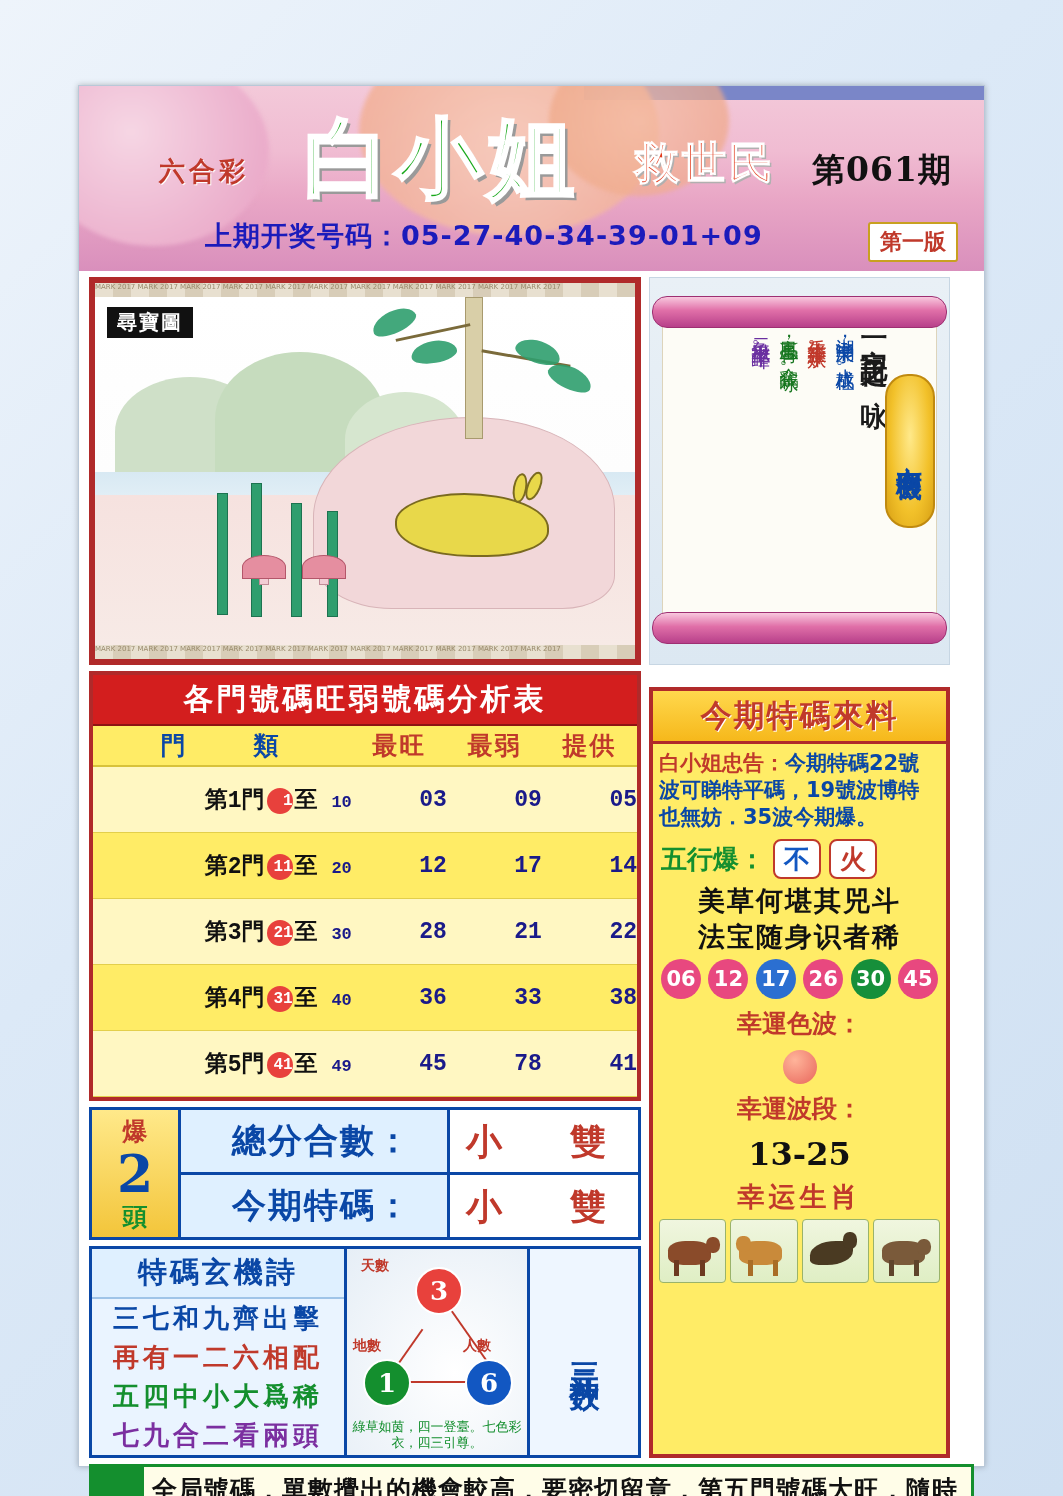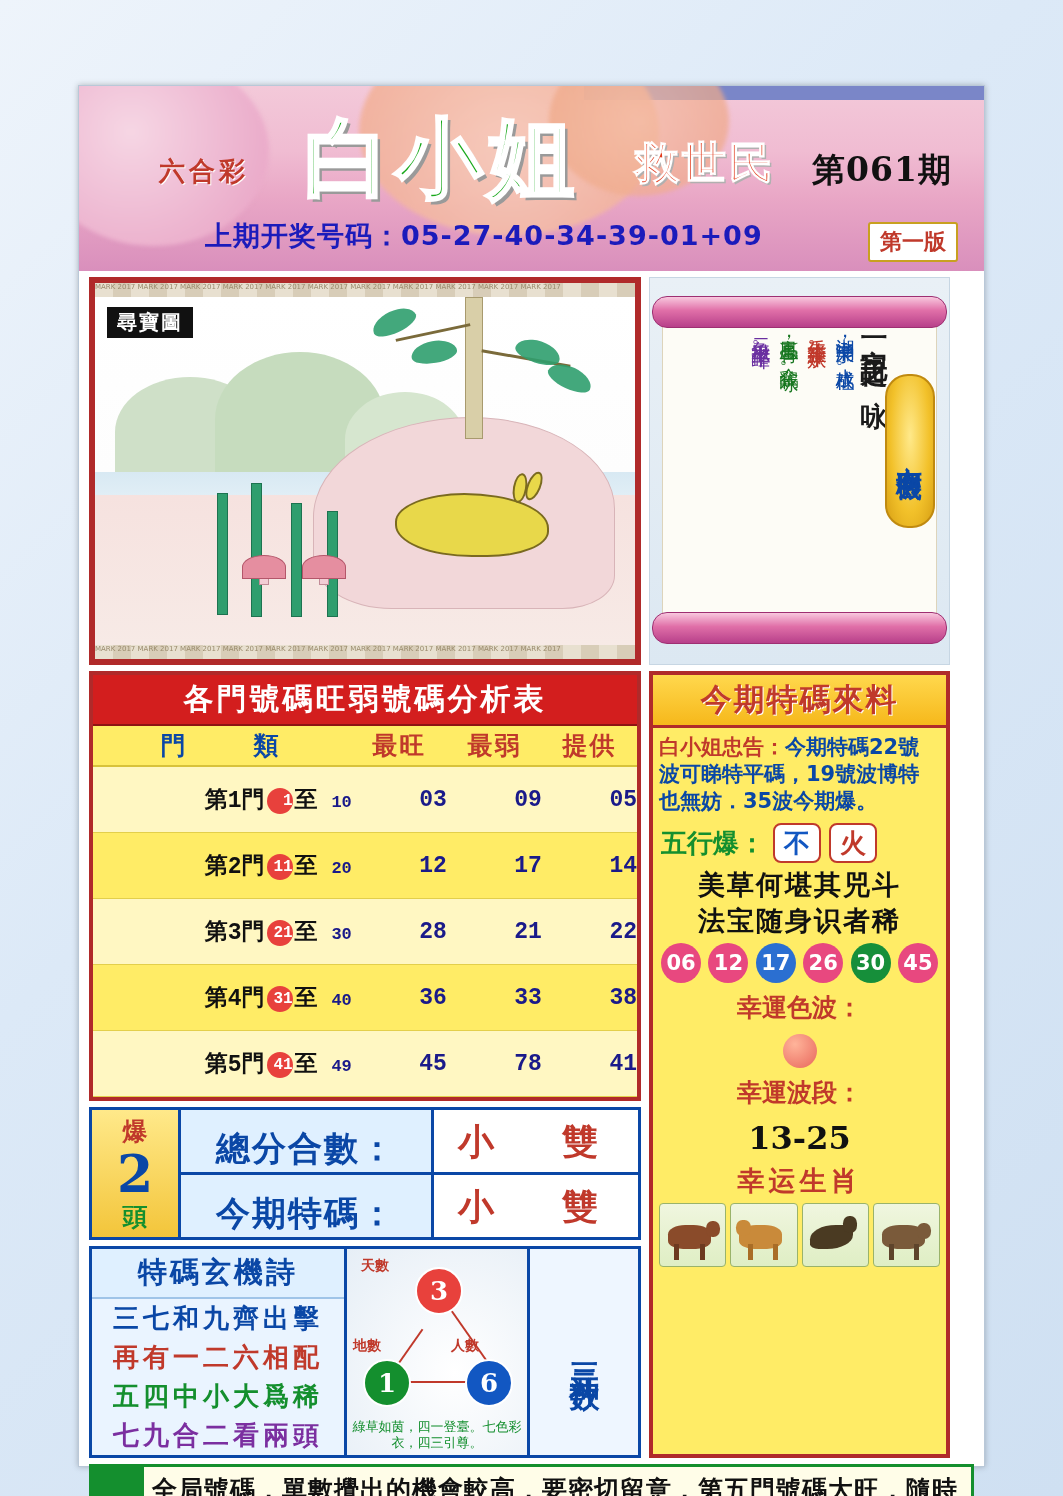--- a/index.html
+++ b/index.html
@@ -136,21 +136,21 @@
     border:2px solid #c08a10;border-radius:23px;
     display:flex;align-items:center;justify-content:center;
   }
   .inner-badge span{
     writing-mode:vertical-rl;text-orientation:upright;font-size:26px;font-weight:bold;
     color:#0a47a6;font-family:"DejaVu Serif","Liberation Serif",serif;letter-spacing:3px;
   }
   
   .row2{display:flex;gap:8px;margin-top:6px;}
   .left-col{width:552px;}
-  .right-col{width:301px;}
+  .right-col{width:301px;margin-top:16px;}
   
   .tbl-box{border:4px solid #b02a2a;background:#ffec66;box-sizing:border-box;}
   .tbl-title{
     background:#d31e1e;color:#fff;text-align:center;font-size:30px;font-weight:bold;
     padding:4px 0;font-family:"DejaVu Serif","Liberation Serif",serif;letter-spacing:3px;
     border-bottom:2px solid #8e1414;
   }
   table.analysis{width:100%;border-collapse:collapse;}
   table.analysis th{
     font-size:25px;font-weight:bold;color:#0a47a6;padding:3px 0;
@@ -176,21 +176,21 @@
   .bao-badge{
     width:86px;background:linear-gradient(180deg,#ffe98a,#f3c53a);
     display:flex;flex-direction:column;align-items:center;justify-content:center;
     border-right:3px solid #0a47a6;
   }
   .bao-badge .t{font-size:25px;font-weight:bold;color:#c0392b;font-family:"DejaVu Serif","Liberation Serif",serif;}
   .bao-badge .n{font-size:52px;font-weight:bold;color:#0a47a6;line-height:52px;font-family:"DejaVu Serif","Liberation Serif",serif;}
   .bao-badge .b{font-size:25px;font-weight:bold;color:#148f2e;font-family:"DejaVu Serif","Liberation Serif",serif;}
   .bao-lines{flex:1;}
   .bao-line{
-    display:flex;align-items:flex-end;height:62px;background:#dff0ff;border-bottom:3px solid #0a47a6;
+    display:flex;align-items:center;height:62px;background:#dff0ff;border-bottom:3px solid #0a47a6;padding-left:16px;
   }
   .bao-line:last-child{border-bottom:none;}
   .bao-line .lab{
     width:250px;font-size:34px;font-weight:bold;color:#0a47a6;text-align:center;
     font-family:"DejaVu Serif","Liberation Serif",serif;letter-spacing:2px;
   }
   .bao-line .val{
     flex:1;text-align:center;font-size:36px;font-weight:bold;color:#c0392b;
     font-family:"DejaVu Serif","Liberation Serif",serif;letter-spacing:16px;
     background:#ffffff;height:100%;line-height:62px;border-left:3px solid #0a47a6;
@@ -440,21 +440,21 @@
             <div class="l pl3">再有一二六相配</div>
             <div class="l pl2">五四中小大爲稀</div>
             <div class="l pl4">七九合二看兩頭</div>
           </div>
           <div class="tri-box">
             <div class="tri-line" style="left:40px;top:130px;width:62px;transform:rotate(-55deg);"></div>
             <div class="tri-line" style="left:104px;top:60px;width:62px;transform:rotate(55deg);"></div>
             <div class="tri-line" style="left:44px;top:132px;width:90px;"></div>
             <div class="tri-lab" style="left:14px;top:8px;">天數</div>
             <div class="tri-lab" style="left:6px;top:88px;">地數</div>
-            <div class="tri-lab" style="left:104px;top:88px;">人數</div>
+            <div class="tri-lab" style="left:116px;top:88px;">人數</div>
             <div class="tri-node tri-red">3</div>
             <div class="tri-node tri-green">1</div>
             <div class="tri-node tri-blue">6</div>
             <div class="tri-cap">綠草如茵，四一登臺。七色彩衣，四三引尊。</div>
           </div>
           <div class="sanyuan">
             <span>三元神数</span>
           </div>
         </div>
       </div>

